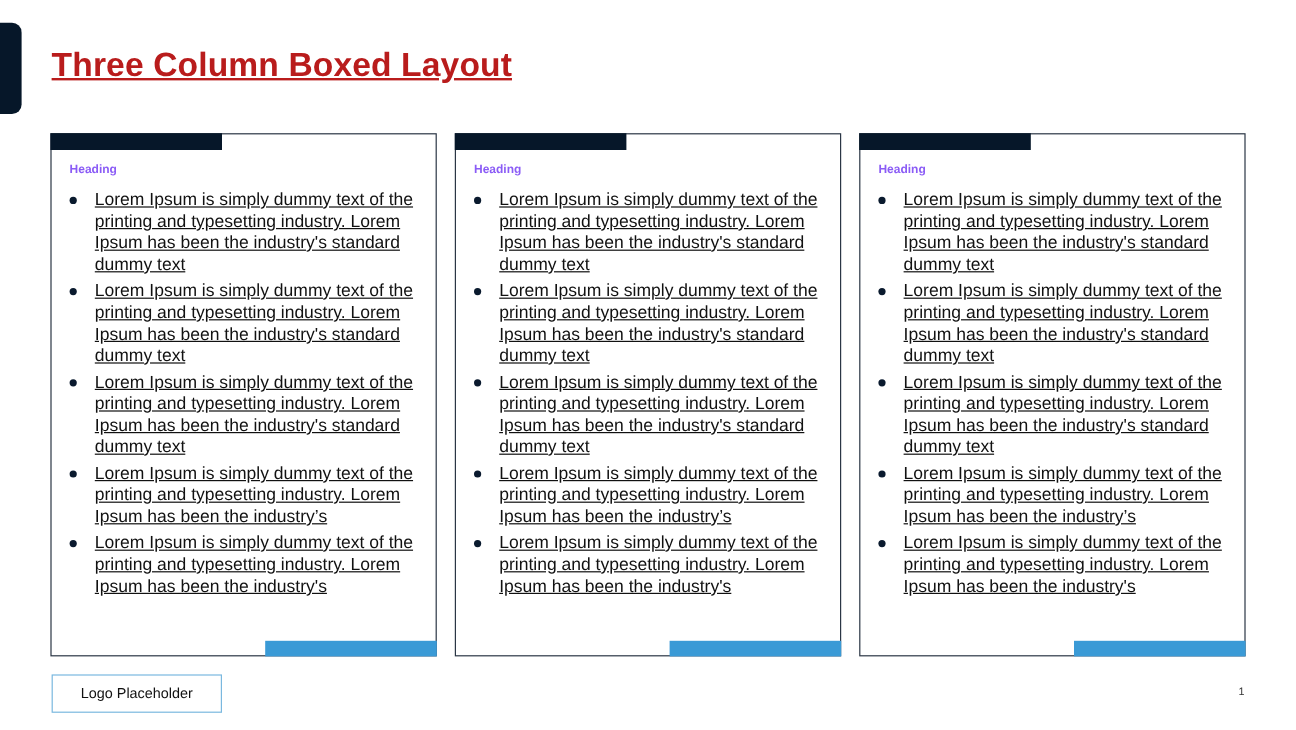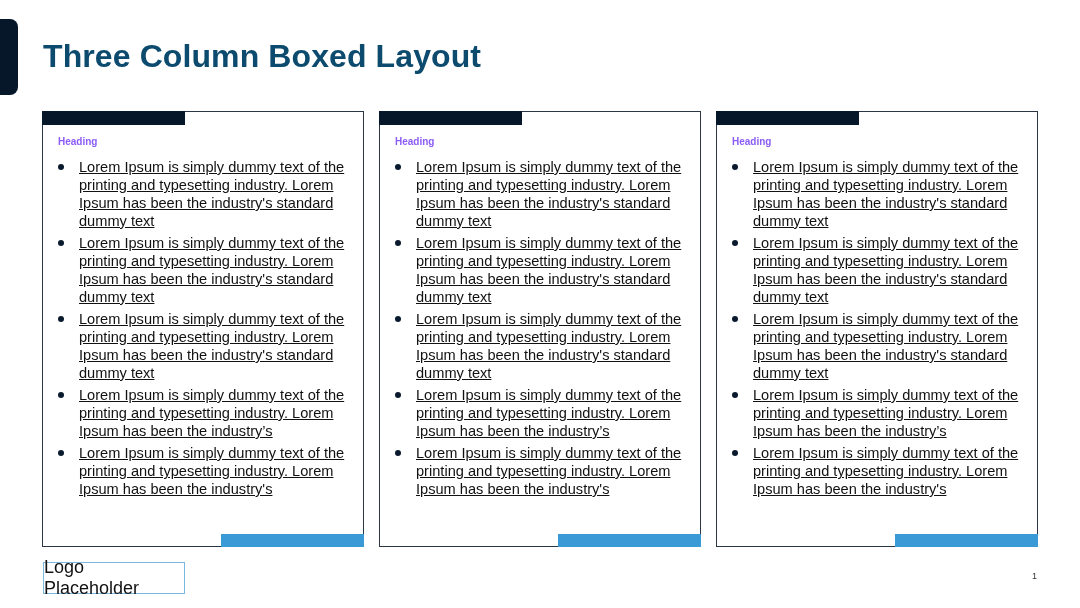--- a/index.html
+++ b/index.html
@@ -5,21 +5,21 @@
   * { box-sizing: border-box; margin: 0; padding: 0; }
   html, body { width: 1080px; height: 608px; background: #ffffff; overflow: hidden; }
   body { position: relative; font-family: "Liberation Sans", sans-serif; color: #111111; }
 
   .side-tab {
     position: absolute; left: 0; top: 19px; width: 18px; height: 76px;
     background: #061729; border-radius: 0 8px 8px 0;
   }
   .page-title {
     position: absolute; left: 43px; top: 38px;
-    font-size: 32px; font-weight: bold; color: #0c4a6e; letter-spacing: 0.1px;
+    font-size: 28px; font-weight: bold; color: #b91c1c; letter-spacing: 0.1px; text-decoration: underline;
   }
 
   .columns { position: absolute; left: 42px; top: 111px; width: 997px; height: 436px; }
   .box {
     position: absolute; top: 0; width: 322px; height: 436px;
     border: 1px solid #2b3645; background: #ffffff;
   }
   .box .top-bar {
     position: absolute; left: -1px; top: -1px; width: 143px; height: 14px; background: #061729;
   }
@@ -39,21 +39,21 @@
   }
   .box li .bullet {
     position: absolute; left: 0; top: 6px; width: 6px; height: 6px;
     border-radius: 50%; background: #0a1a2e;
   }
 
   .logo-box {
     position: absolute; left: 43px; top: 562px; width: 142px; height: 32px;
     border: 1.5px solid #7ab8df;
     display: flex; align-items: center; justify-content: center;
-    font-size: 18px; color: #111111;
+    font-size: 12px; color: #111111;
   }
   .page-number {
     position: absolute; left: 1032px; top: 571px; font-size: 9px; color: #333333;
   }
 </style>
 </head>
 <body>
 
 <div class="side-tab"></div>
 <h1 class="page-title">Three Column Boxed Layout</h1>

